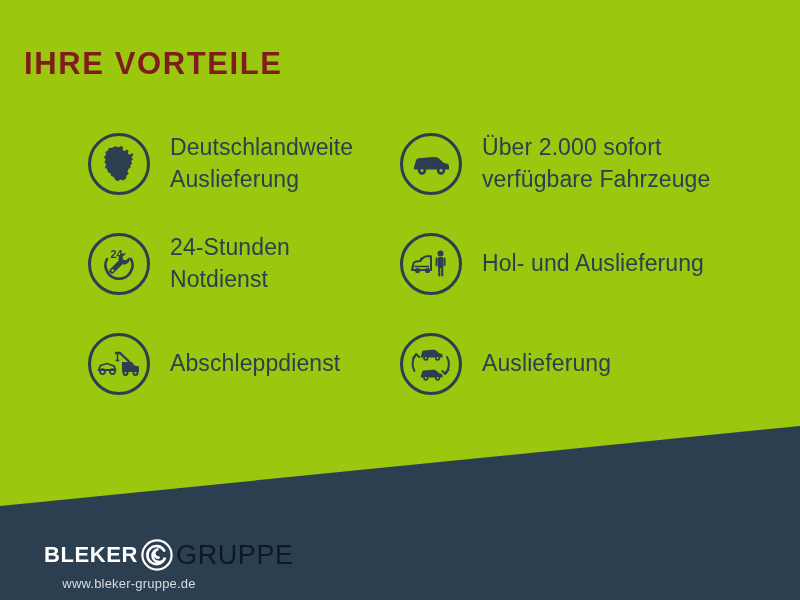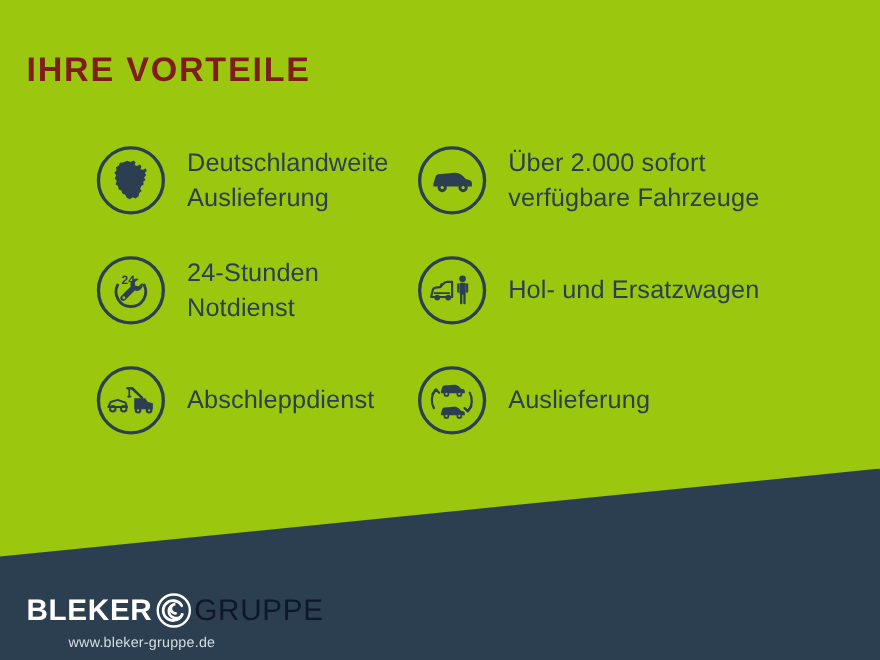--- a/index.html
+++ b/index.html
@@ -21,21 +21,21 @@
     position:absolute;left:24px;top:48px;
     font-size:31px;font-weight:bold;letter-spacing:1.6px;
     color:#7f1d1d;line-height:1;
     font-family:"Liberation Sans", sans-serif;
   }
 
   
   .grid{position:absolute;left:0;top:114px;width:800px;}
   .col{position:absolute;top:0;}
   .col-left{left:88px;width:320px;}
-  .col-right{left:380px;width:340px;}
+  .col-right{left:400px;width:340px;}
 
   .item{position:relative;height:100px;display:flex;align-items:center;}
   .icon-wrap{
     width:62px;height:62px;flex:0 0 62px;
     border:3px solid #2b3f50;border-radius:50%;
     display:flex;align-items:center;justify-content:center;
     box-sizing:border-box;
   }
   .icon-wrap svg{display:block;}
   .label{
@@ -44,22 +44,22 @@
     font-family:"Liberation Sans", sans-serif;
     font-weight:400;
     letter-spacing:0.1px;
   }
   .label .ln{display:block;white-space:nowrap;}
 
   
   .footer{position:absolute;left:24px;top:538px;}
   .logo-row{display:flex;align-items:center;height:34px;}
   .logo-bleker{
-    color:#ffffff;font-size:27px;font-weight:bold;letter-spacing:0.6px;
-    font-family:"Liberation Sans", sans-serif;line-height:1;
+    color:#ffffff;font-size:22px;font-weight:bold;letter-spacing:0.6px;
+    font-family:"Liberation Sans", sans-serif;line-height:1;margin-left:20px;
   }
   .logo-mark{margin:0 2px 0 2px;display:flex;align-items:center;}
   .logo-gruppe{
     color:#0f172a;font-size:27px;font-weight:400;letter-spacing:0.6px;
     font-family:"Liberation Sans", sans-serif;line-height:1;
   }
   .logo-url{
     margin-top:4px;text-align:center;width:210px;
     color:#d7dde2;font-size:13px;letter-spacing:0.2px;
     font-family:"Liberation Sans", sans-serif;
@@ -173,21 +173,21 @@
               <circle cx="31.5" cy="5.5" r="3"></circle>
               <rect x="28.8" y="9" width="5.6" height="11" rx="1.3"></rect>
               <rect x="29.2" y="19" width="2.1" height="9.5" rx="0.9"></rect>
               <rect x="32.2" y="19" width="2.1" height="9.5" rx="0.9"></rect>
               <rect x="26.6" y="9.6" width="1.9" height="8.5" rx="0.9"></rect>
               <rect x="34.7" y="9.6" width="1.9" height="8.5" rx="0.9"></rect>
             </g>
           </svg>
         </div>
         <div class="label">
-          <span class="ln">Hol- und Ersatzwagen</span>
+          <span class="ln">Hol- und Auslieferung</span>
         </div>
       </div>
 
       <div class="item">
         <div class="icon-wrap">
           <svg width="46" height="44" viewBox="0 0 46 44" aria-hidden="true">
 
             <g transform="translate(11,4) scale(0.62)">
               <path fill="#2b3f50" d="M3 16 L5 9.5 C5.4 8.2 6.2 7.5 7.8 7.3 L22 6 C25 5.8 27.2 6.6 29 8.4
                 L32.5 11.8 L35.5 12.6 C37.2 13.1 38 14 38 15.5 L38 18.5 L3 18.5 Z"></path>

